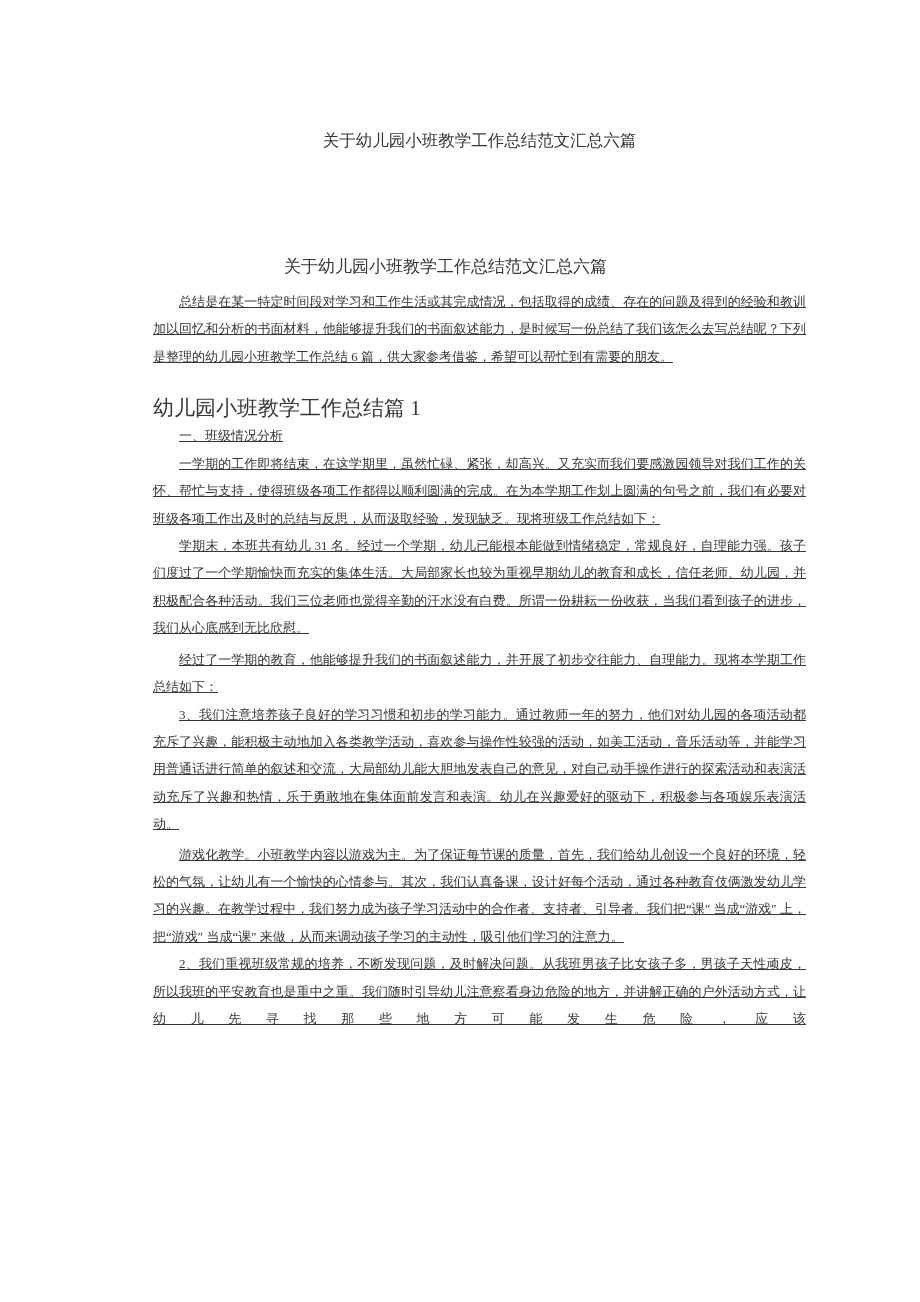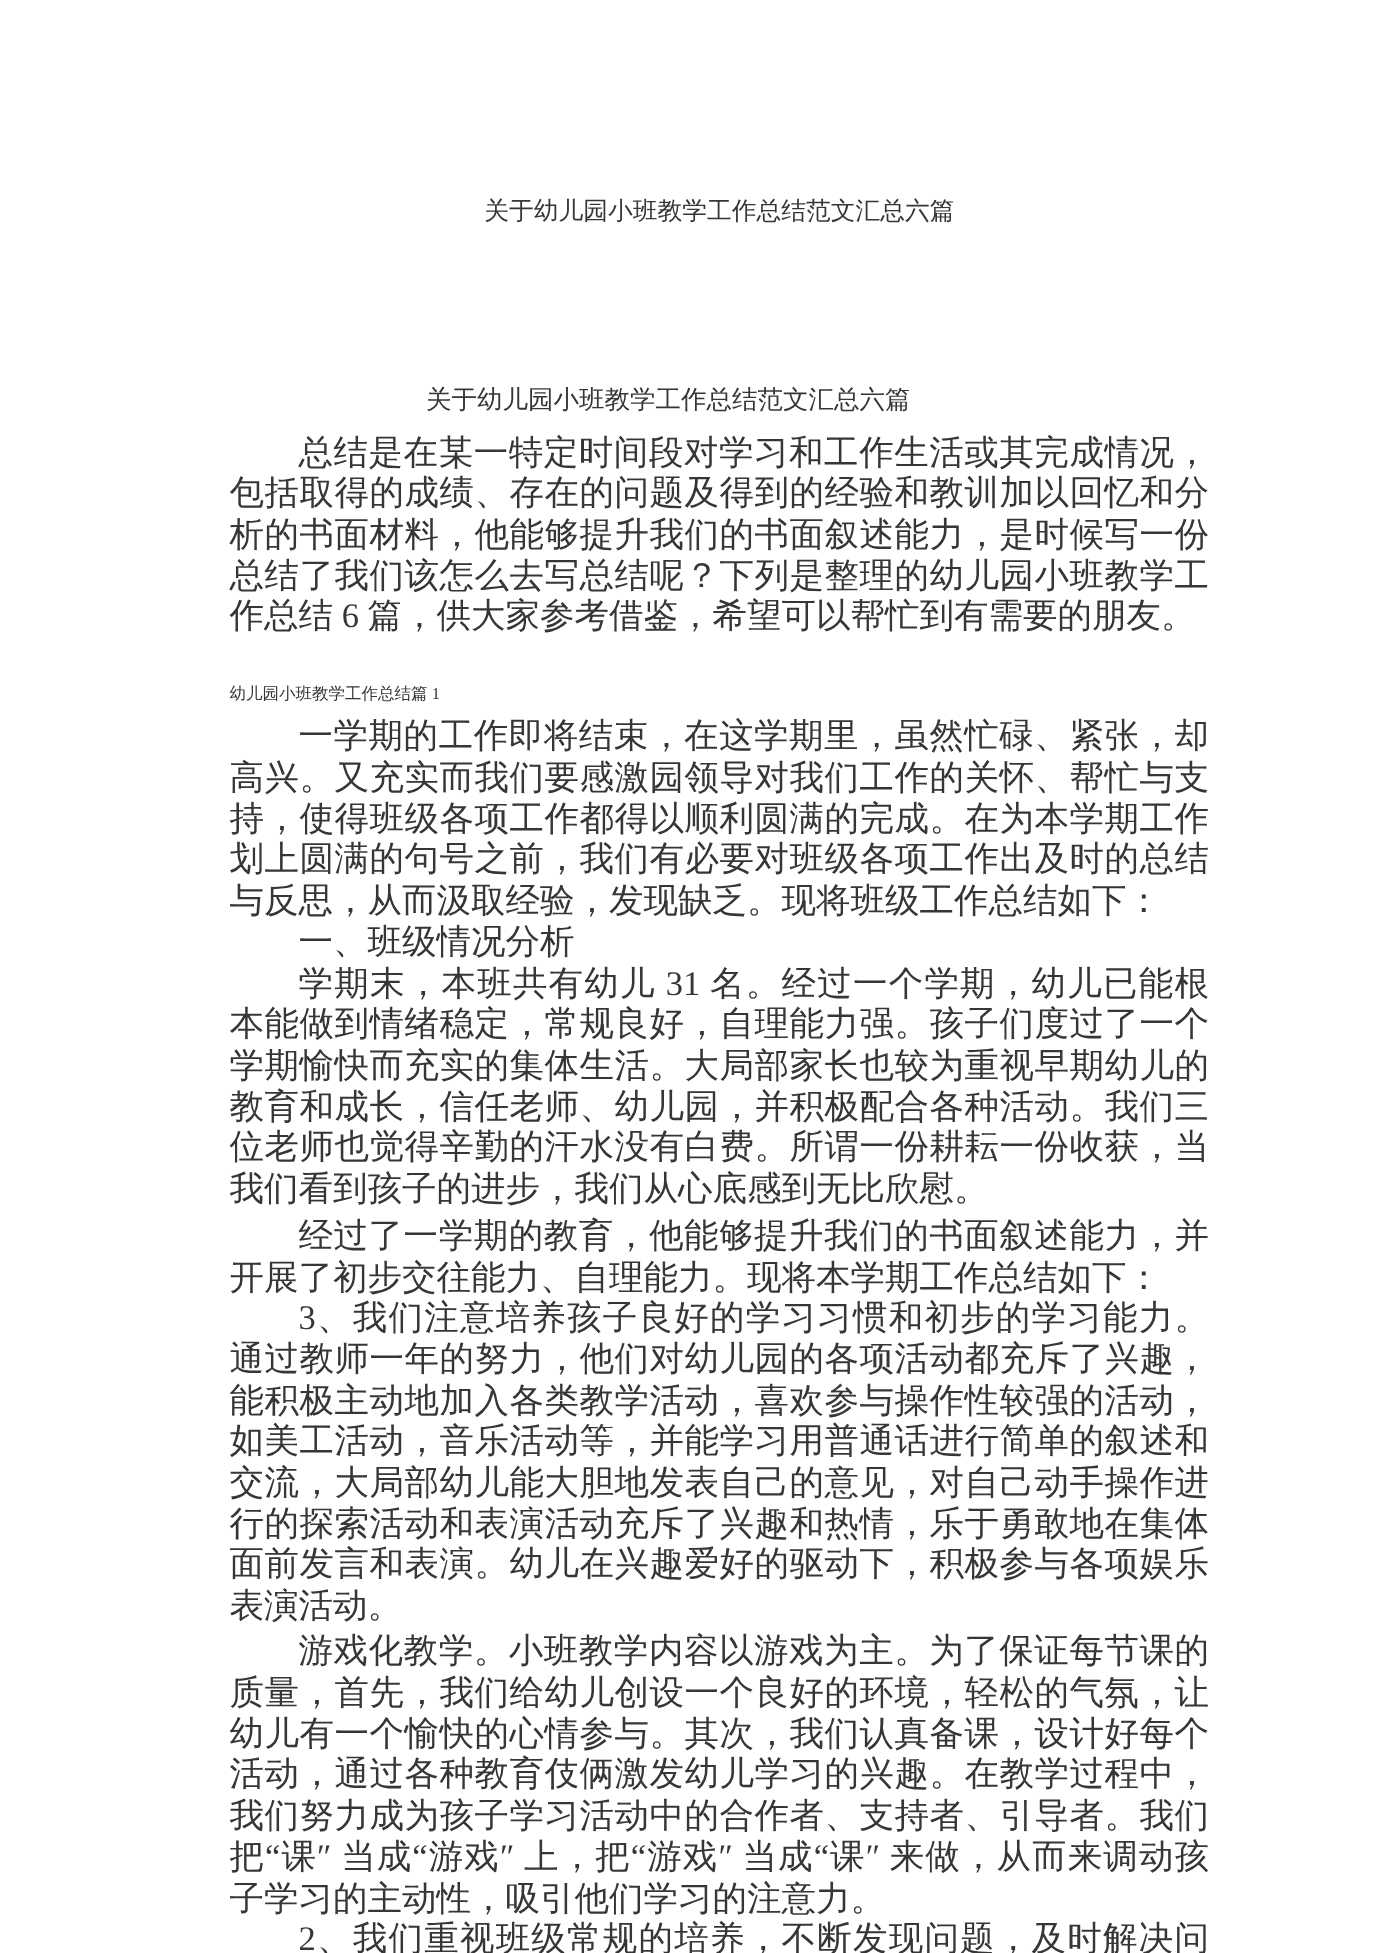--- a/index.html
+++ b/index.html
@@ -32,30 +32,31 @@
     font-size: 17px;
     font-weight: normal;
     line-height: 27.4px;
     text-align: center;
     position: relative;
     left: -34px;
     white-space: nowrap;
   }
   .body-par {
     margin: 0;
-    font-size: 23px;
+    font-size: 13px;
     line-height: 27.4px;
     text-align: justify;
     text-indent: 2em;
     word-break: break-all;
+    text-decoration: underline;
   }
   .p-intro   { margin-top: 7px; }
   .sec-heading {
     margin: 25px 0 0 0;
-    font-size: 11px;
+    font-size: 21px;
     font-weight: normal;
     line-height: 27.4px;
     text-align: left;
     text-indent: 0;
   }
   .p-transition { margin-top: 4px; }
   .p-games      { margin-top: 3px; }
   .p-cutoff     { text-align-last: justify; }
 </style>
 </head>
@@ -64,23 +65,23 @@
 <div class="page">
 
   <h1 class="doc-title">关于幼儿园小班教学工作总结范文汇总六篇</h1>
 
   <h2 class="doc-heading">关于幼儿园小班教学工作总结范文汇总六篇</h2>
 
   <p class="body-par p-intro">总结是在某一特定时间段对学习和工作生活或其完成情况，包括取得的成绩、存在的问题及得到的经验和教训加以回忆和分析的书面材料，他能够提升我们的书面叙述能力，是时候写一份总结了我们该怎么去写总结呢？下列是整理的幼儿园小班教学工作总结 6 篇，供大家参考借鉴，希望可以帮忙到有需要的朋友。</p>
 
   <h3 class="sec-heading">幼儿园小班教学工作总结篇 1</h3>
 
+  <p class="body-par">一、班级情况分析</p>
+
   <p class="body-par">一学期的工作即将结束，在这学期里，虽然忙碌、紧张，却高兴。又充实而我们要感激园领导对我们工作的关怀、帮忙与支持，使得班级各项工作都得以顺利圆满的完成。在为本学期工作划上圆满的句号之前，我们有必要对班级各项工作出及时的总结与反思，从而汲取经验，发现缺乏。现将班级工作总结如下：</p>
-
-  <p class="body-par">一、班级情况分析</p>
 
   <p class="body-par">学期末，本班共有幼儿 31 名。经过一个学期，幼儿已能根本能做到情绪稳定，常规良好，自理能力强。孩子们度过了一个学期愉快而充实的集体生活。大局部家长也较为重视早期幼儿的教育和成长，信任老师、幼儿园，并积极配合各种活动。我们三位老师也觉得辛勤的汗水没有白费。所谓一份耕耘一份收获，当我们看到孩子的进步，我们从心底感到无比欣慰。</p>
 
   <p class="body-par p-transition">经过了一学期的教育，他能够提升我们的书面叙述能力，并开展了初步交往能力、自理能力。现将本学期工作总结如下：</p>
 
 
   <p class="body-par">3、我们注意培养孩子良好的学习习惯和初步的学习能力。通过教师一年的努力，他们对幼儿园的各项活动都充斥了兴趣，能积极主动地加入各类教学活动，喜欢参与操作性较强的活动，如美工活动，音乐活动等，并能学习用普通话进行简单的叙述和交流，大局部幼儿能大胆地发表自己的意见，对自己动手操作进行的探索活动和表演活动充斥了兴趣和热情，乐于勇敢地在集体面前发言和表演。幼儿在兴趣爱好的驱动下，积极参与各项娱乐表演活动。</p>
 
   <p class="body-par p-games">游戏化教学。小班教学内容以游戏为主。为了保证每节课的质量，首先，我们给幼儿创设一个良好的环境，轻松的气氛，让幼儿有一个愉快的心情参与。其次，我们认真备课，设计好每个活动，通过各种教育伎俩激发幼儿学习的兴趣。在教学过程中，我们努力成为孩子学习活动中的合作者、支持者、引导者。我们把“课″ 当成“游戏″ 上，把“游戏″ 当成“课″ 来做，从而来调动孩子学习的主动性，吸引他们学习的注意力。</p>
 

